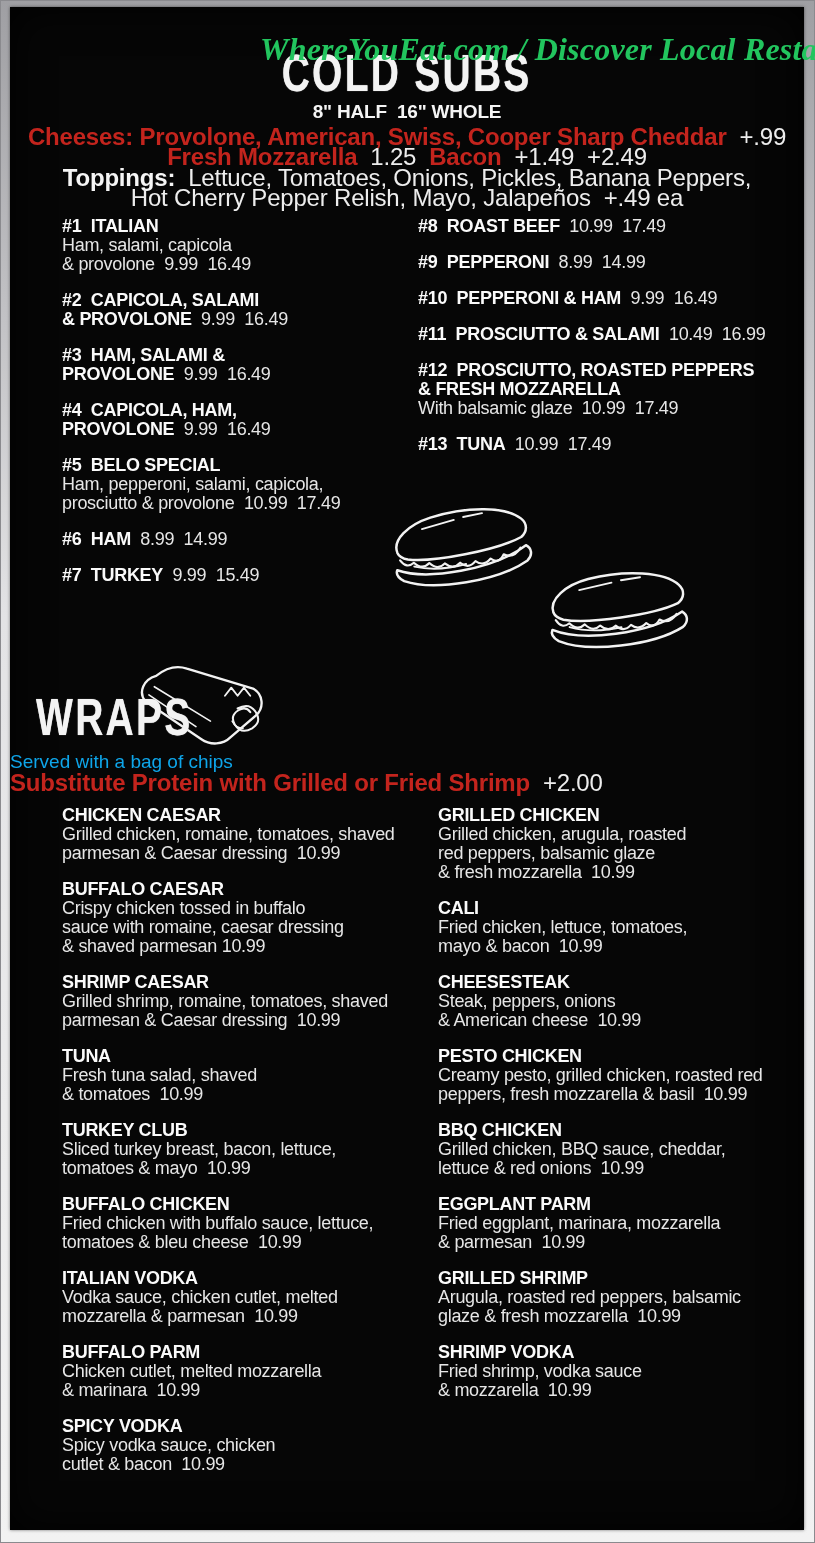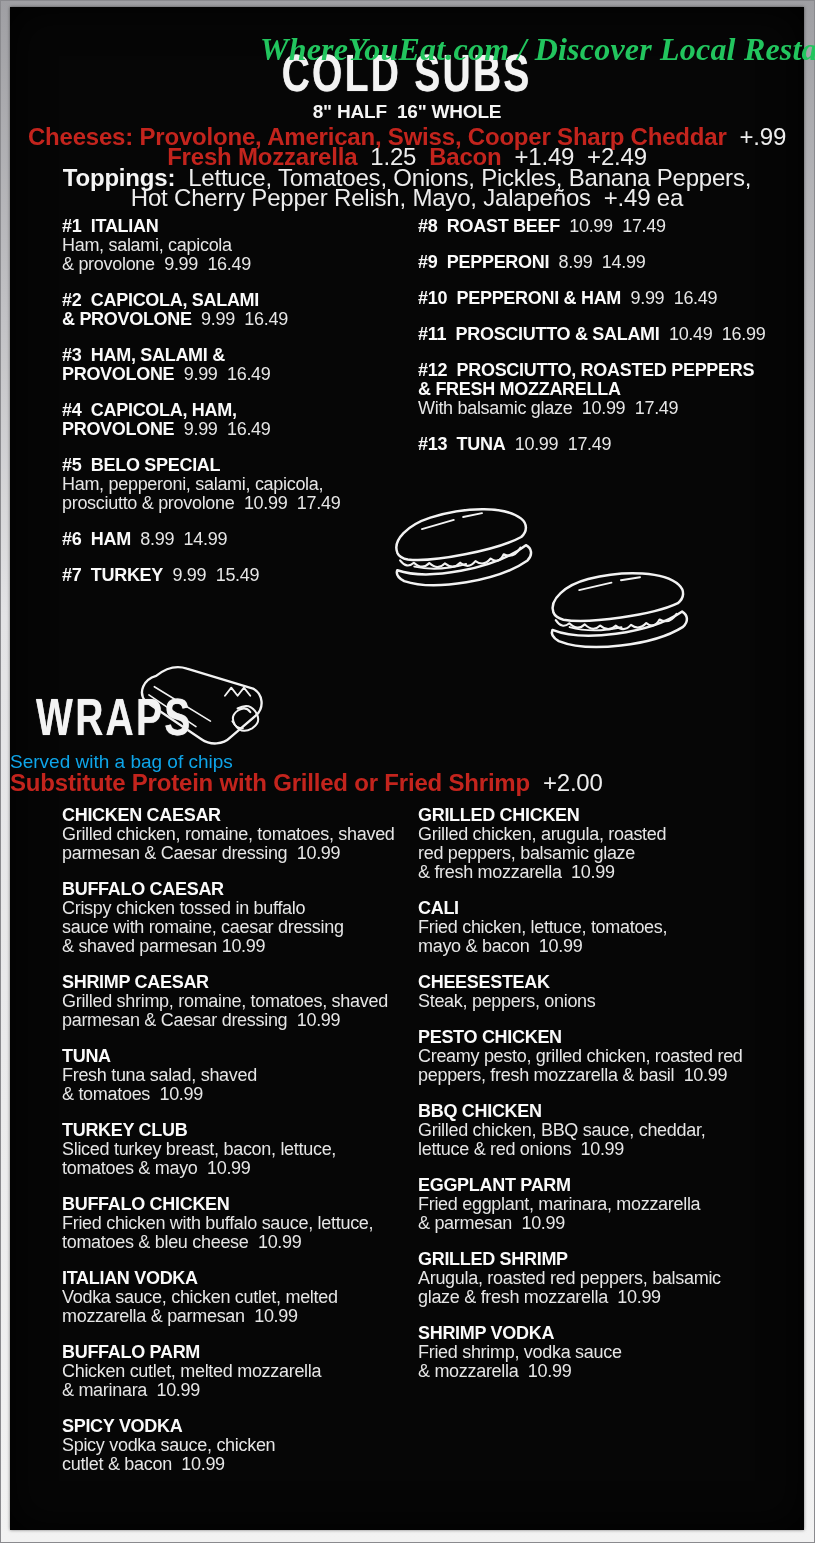--- a/index.html
+++ b/index.html
@@ -19,21 +19,21 @@
   .hline{line-height:20.5px;font-size:24px;letter-spacing:-.2px;}
   .hline[data-name="sizes"]{margin-bottom:4px;font-size:19px;}
   .seg{white-space:pre-wrap;}
   .seg-b{font-weight:700;color:var(--heading);}
   .seg-r{color:var(--text);}
   .seg-red{color:var(--red);font-weight:700;}
   .seg-w{color:#ededed;}
   .seg-wb{color:#f5f5f5;font-weight:700;}
   .cols{position:absolute;left:52px;width:712px;display:grid;grid-template-columns:356px 1fr;align-items:start;}
   .subs-cols{top:210px;}
-  .wraps-cols{top:799px;}
+  .wraps-cols{top:799px;gap:20px;}
   .item{margin-bottom:17px;}
   .line{font-size:18px;line-height:19px;letter-spacing:-.3px;white-space:nowrap;}
   .illus{position:absolute;}
   .illus svg{display:block;}
   .wraps-header{position:absolute;left:0;top:655px;width:700px;}
   .wraps-title{margin-top:29px;}
   .wraps-sub1{margin-top:9px;font-size:19px;color:#0ea5e9;line-height:20px;}
   .wraps-sub2{margin-top:1px;font-size:18px;line-height:20px;}
 </style>
 </head>
@@ -206,20 +206,21 @@
             <div class="line" data-name="menu-item-line"><span class="seg seg-r" data-name="text-segment">&amp; fresh mozzarella  10.99</span></div>
           </div>
           <div class="item" data-name="menu-item">
             <div class="line" data-name="menu-item-line"><span class="seg seg-b" data-name="text-segment">CALI</span></div>
             <div class="line" data-name="menu-item-line"><span class="seg seg-r" data-name="text-segment">Fried chicken, lettuce, tomatoes,</span></div>
             <div class="line" data-name="menu-item-line"><span class="seg seg-r" data-name="text-segment">mayo &amp; bacon  10.99</span></div>
           </div>
           <div class="item" data-name="menu-item">
             <div class="line" data-name="menu-item-line"><span class="seg seg-b" data-name="text-segment">CHEESESTEAK</span></div>
             <div class="line" data-name="menu-item-line"><span class="seg seg-r" data-name="text-segment">Steak, peppers, onions</span></div>
+            <div class="line" data-name="menu-item-line"><span class="seg seg-r" data-name="text-segment">&amp; American cheese  10.99</span></div>
           </div>
           <div class="item" data-name="menu-item">
             <div class="line" data-name="menu-item-line"><span class="seg seg-b" data-name="text-segment">PESTO CHICKEN</span></div>
             <div class="line" data-name="menu-item-line"><span class="seg seg-r" data-name="text-segment">Creamy pesto, grilled chicken, roasted red</span></div>
             <div class="line" data-name="menu-item-line"><span class="seg seg-r" data-name="text-segment">peppers, fresh mozzarella &amp; basil  10.99</span></div>
           </div>
           <div class="item" data-name="menu-item">
             <div class="line" data-name="menu-item-line"><span class="seg seg-b" data-name="text-segment">BBQ CHICKEN</span></div>
             <div class="line" data-name="menu-item-line"><span class="seg seg-r" data-name="text-segment">Grilled chicken, BBQ sauce, cheddar,</span></div>
             <div class="line" data-name="menu-item-line"><span class="seg seg-r" data-name="text-segment">lettuce &amp; red onions  10.99</span></div>

